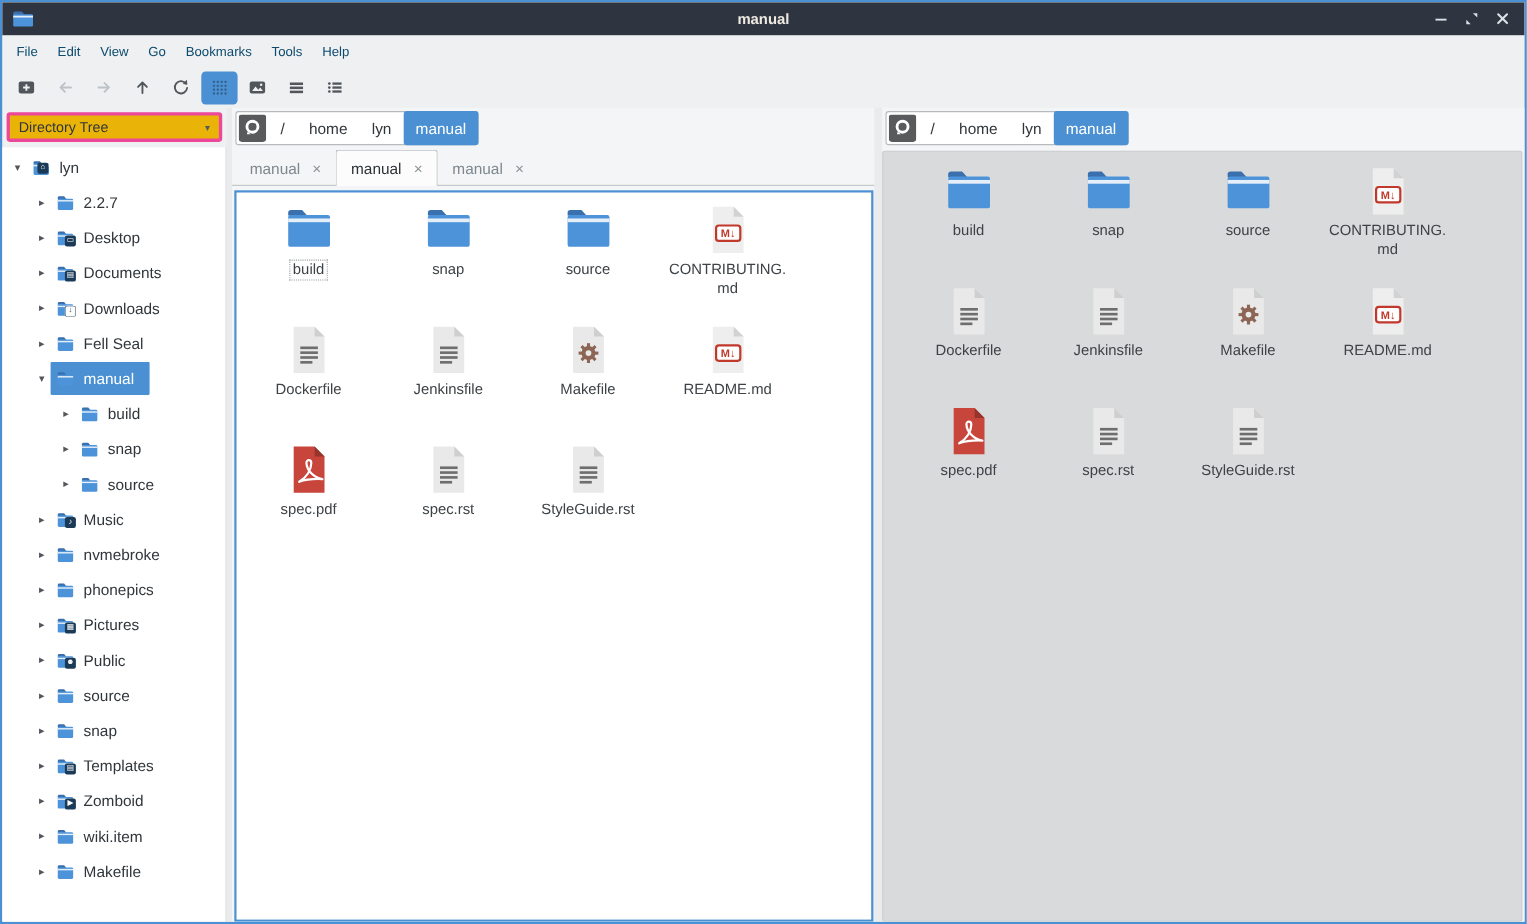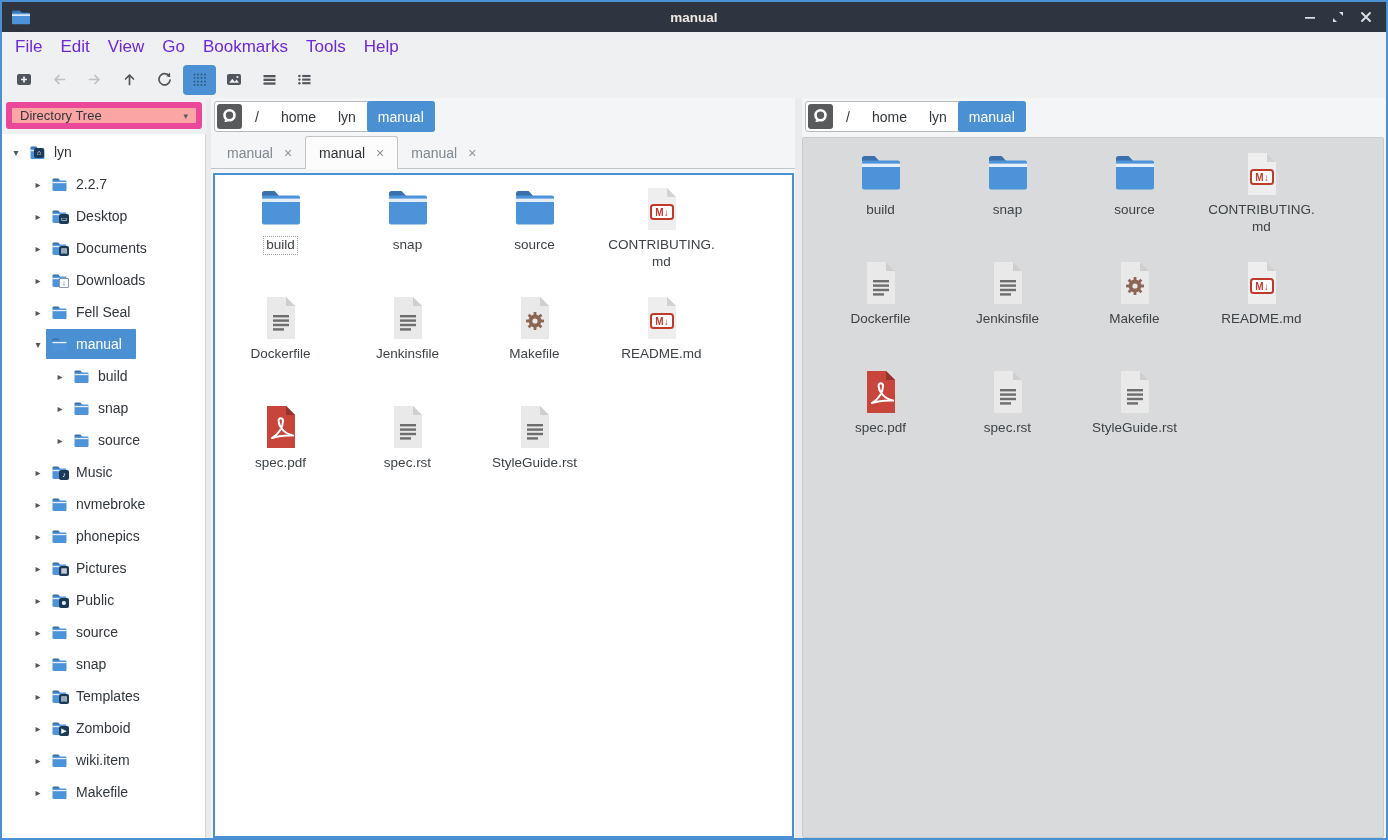--- a/index.html
+++ b/index.html
@@ -11,29 +11,29 @@
   }
   
   .titlebar{ height:30px; background:#2e3541; display:flex; align-items:center; flex:0 0 auto; }
   .app-icon{ width:22px; height:18px; margin-left:8px; }
   .title-text{ position:absolute; left:0; right:0; text-align:center; color:#efe9e1;
     font-size:13.5px; font-weight:bold; pointer-events:none; }
   .win-controls{ margin-left:auto; display:flex; align-items:center; gap:8px; padding-right:10px; z-index:2;}
   .win-btn{ width:20px; height:20px; display:flex; align-items:center; justify-content:center; cursor:default;}
   
   .menubar{ height:29px; display:flex; align-items:center; padding-left:4px; flex:0 0 auto; }
-  .menu-item{ padding:4px 9px; font-size:17px; color:#6d28d9; }
+  .menu-item{ padding:4px 9px; font-size:12px; color:#0c4a6e; }
   
   .toolbar{ height:37px; display:flex; align-items:center; padding-left:6px; flex:0 0 auto; }
   .tool-btn{ width:33px; height:30px; border-radius:4px; display:flex; align-items:center; justify-content:center; margin-right:2px; }
   .tool-btn.active{ background:#4a90d2; }
   
   .main{ flex:1 1 auto; display:flex; min-height:0; }
   .sidebar{ width:204px; flex:0 0 auto; display:flex; flex-direction:column; }
-  .combo{ margin:4px 4px 5px 4px; height:27px; background:#fca5a5; border:6px solid #ec4899; border-radius:3px;
+  .combo{ margin:4px 4px 5px 4px; height:27px; background:#eab308; border:3px solid #ec4899; border-radius:3px;
     display:flex; align-items:center; font-size:13px; color:#31363b; padding:0 8px; }
   .combo .arrow{ margin-left:auto; font-size:9px; color:#555a5e; }
   .tree{ flex:1 1 auto; background:#fff; border-right:1px solid #d3d6d8; overflow:hidden; padding-top:2px; }
   .tree-row{ height:32px; display:flex; align-items:center; font-size:14px; color:#31363b; white-space:nowrap; }
   .expander{ width:16px; font-size:10px; color:#52575c; text-align:center; flex:0 0 auto; }
   .tree-sel{ display:flex; align-items:center; height:30px; padding:0 14px 0 5px; border-radius:1px; }
   .tree-sel.selected{ background:#4a90d2; color:#fff; }
   .tree-icon{ position:relative; width:18px; height:15px; margin-right:7px; flex:0 0 auto; }
   .tree-icon svg{ display:block; }
   .badge{ position:absolute; right:0px; bottom:0px; width:10px; height:10px; background:#1b3a57; color:#fff;

